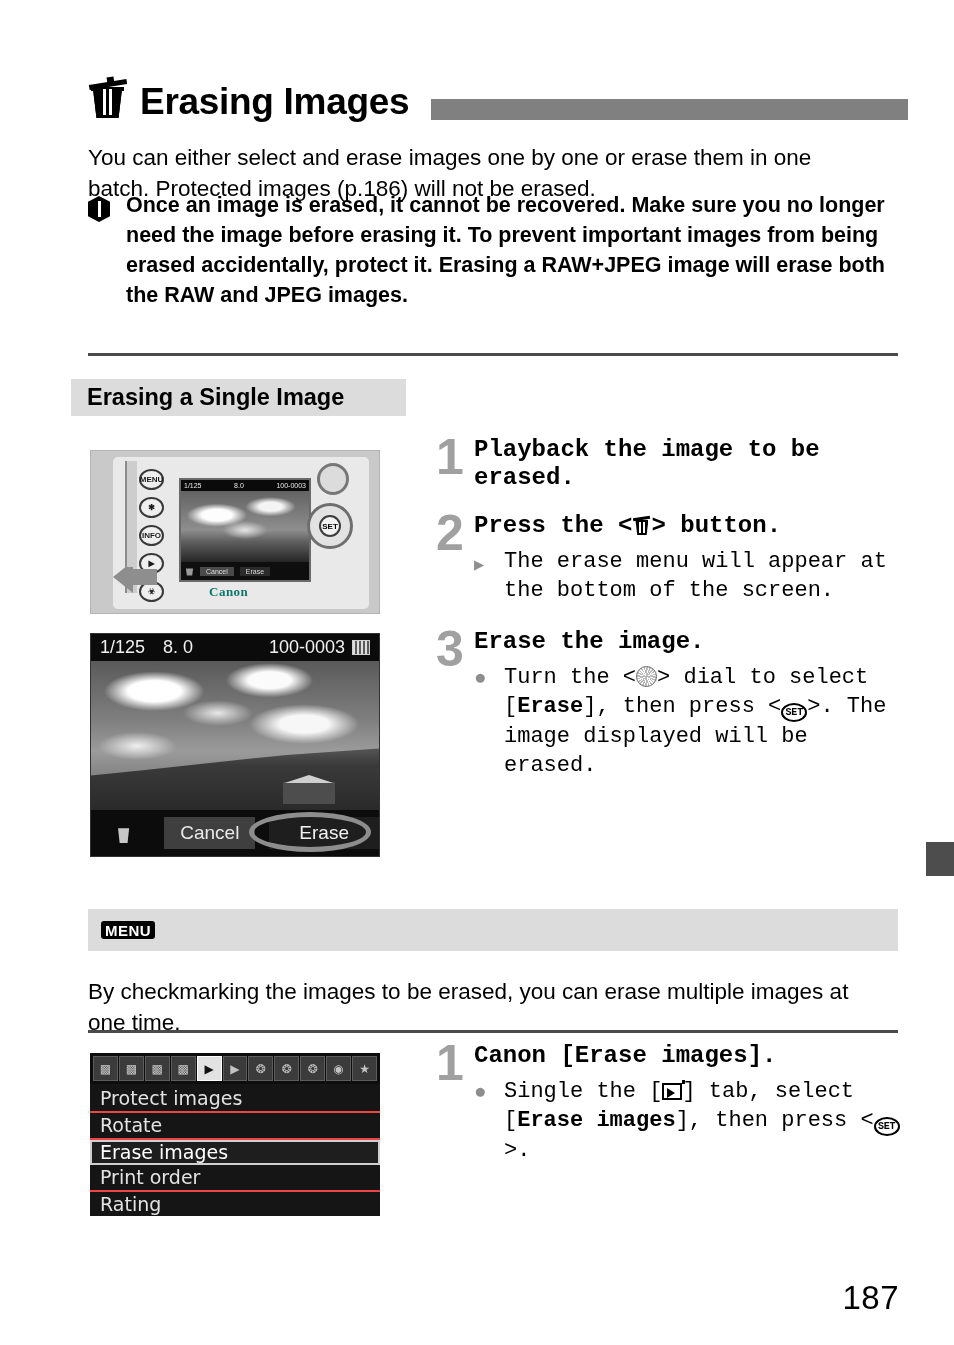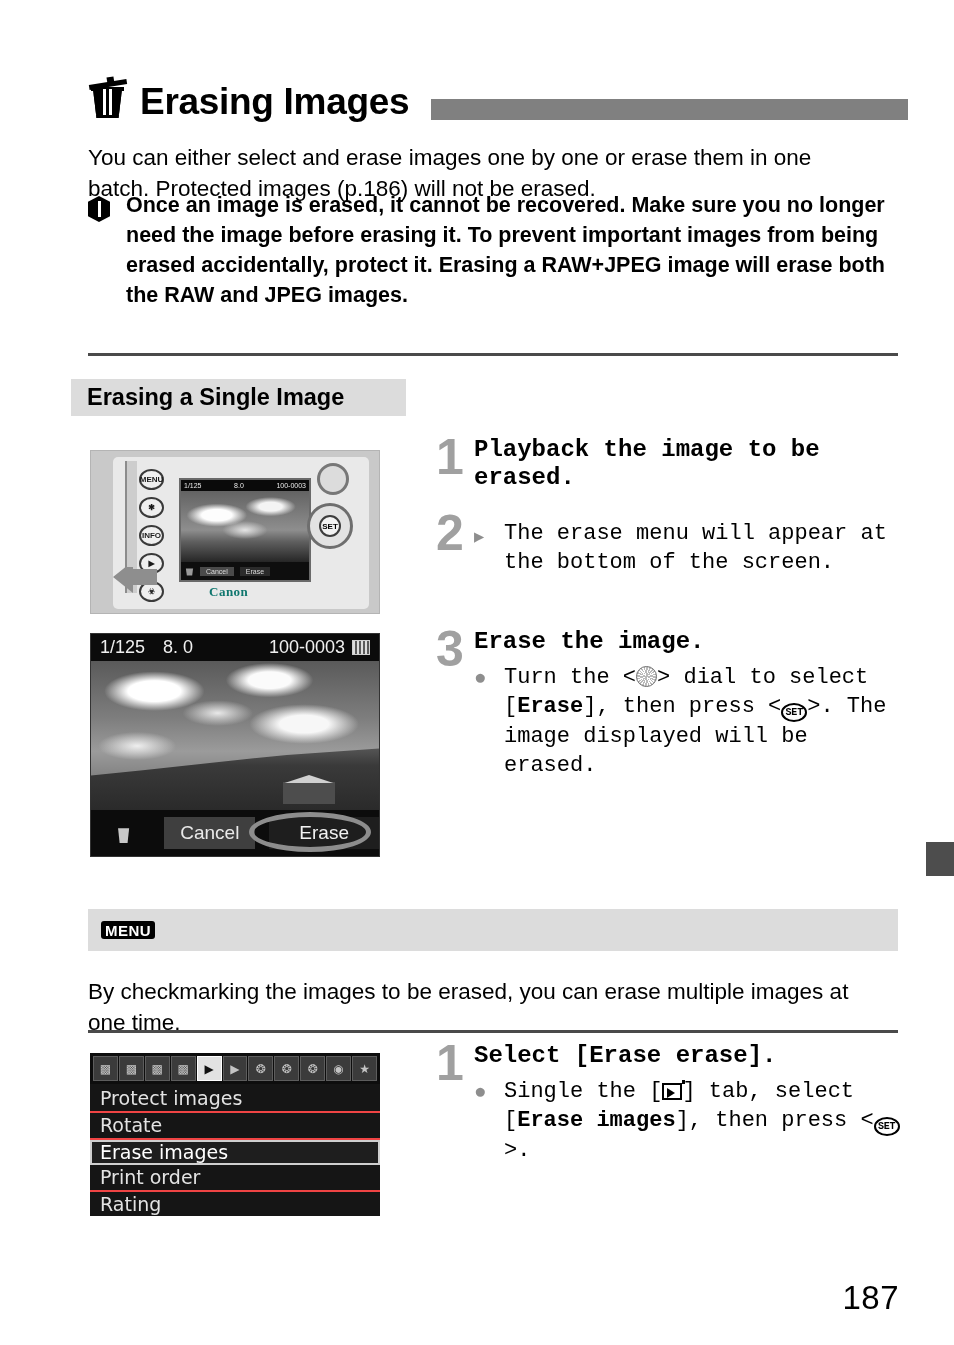--- a/index.html
+++ b/index.html
@@ -735,20 +735,23 @@
 <div class="step" id="step1">
   <div class="step-num">1</div>
   <div class="step-body">
     <div class="step-title">Playback the image to be erased.</div>
   </div>
 </div>
 
 <div class="step" id="step2">
   <div class="step-num">2</div>
   <div class="step-body">
+    <div class="step-title">
+      <span>Press the &lt;</span><span class="g-trash"><span class="tl2"></span><span class="tc"></span><span class="tm"></span></span><span>&gt; button.</span>
+    </div>
     <div class="sub-line">
       <span class="mark">▶</span>
       <span class="txt">The erase menu will appear at the bottom of the screen.</span>
     </div>
   </div>
 </div>
 
 <div class="lcd-big">
   <div class="big-top">
     <span class="tl">
@@ -811,21 +814,21 @@
     <div class="menu-row">Rotate</div>
     <div class="menu-row selected">Erase images</div>
     <div class="menu-row">Print order</div>
     <div class="menu-row">Rating</div>
   </div>
 </div>
 
 <div class="step" id="step-b1">
   <div class="step-num">1</div>
   <div class="step-body">
-    <div class="step-title">Select [Erase erase].</div>
+    <div class="step-title">Canon [Erase images].</div>
     <div class="sub-line">
       <span class="mark dot">●</span>
       <span class="txt"><span>Single the [</span><span class="g-playtab"><span class="dot2"></span></span><span>] tab, select [</span><b>Erase images</b><span>], then press &lt;</span><span class="g-set">SET</span><span>&gt;.</span></span>
     </div>
   </div>
 </div>
 
 <div class="page-num">187</div>
 
 </body></html>

